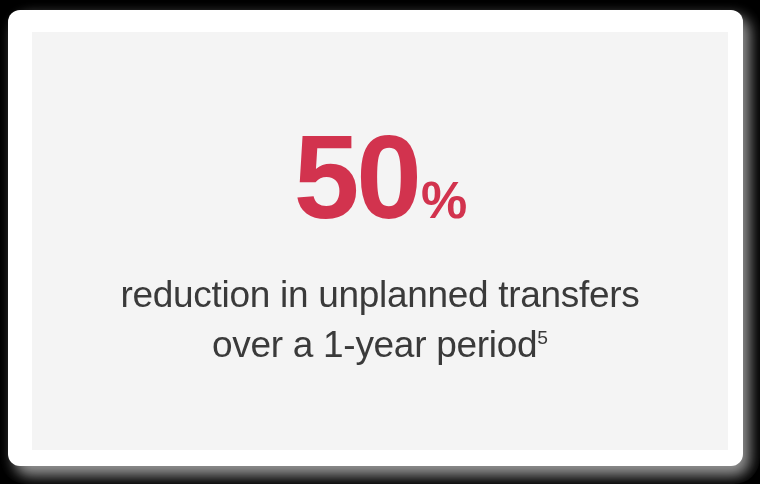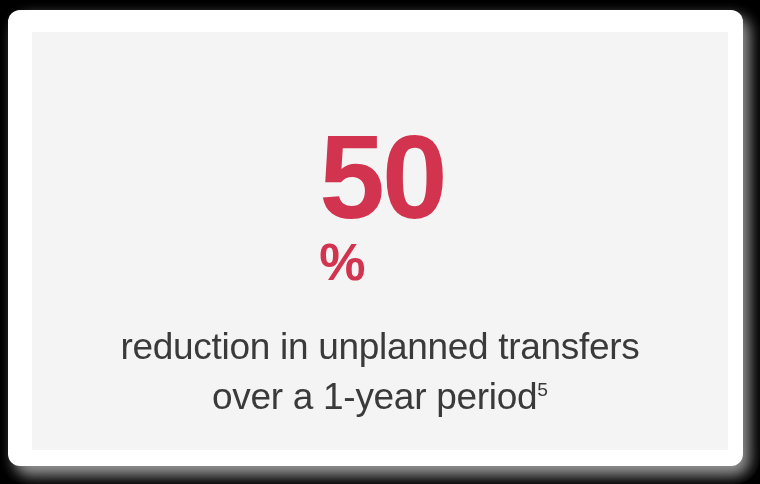--- a/index.html
+++ b/index.html
@@ -66,21 +66,20 @@
 
   
   .stat-line {
     margin-top: 86px;
     line-height: 1;
     display: flex;
     align-items: baseline;
     justify-content: center;
     color: #d2334e;
     letter-spacing: -1px;
-    flex-direction: column;
   }
   .stat-value {
     font-size: 118px;
     font-weight: 700;
     letter-spacing: -3px;
   }
   .stat-unit {
     font-size: 52px;
     font-weight: 700;
     letter-spacing: -1px;

